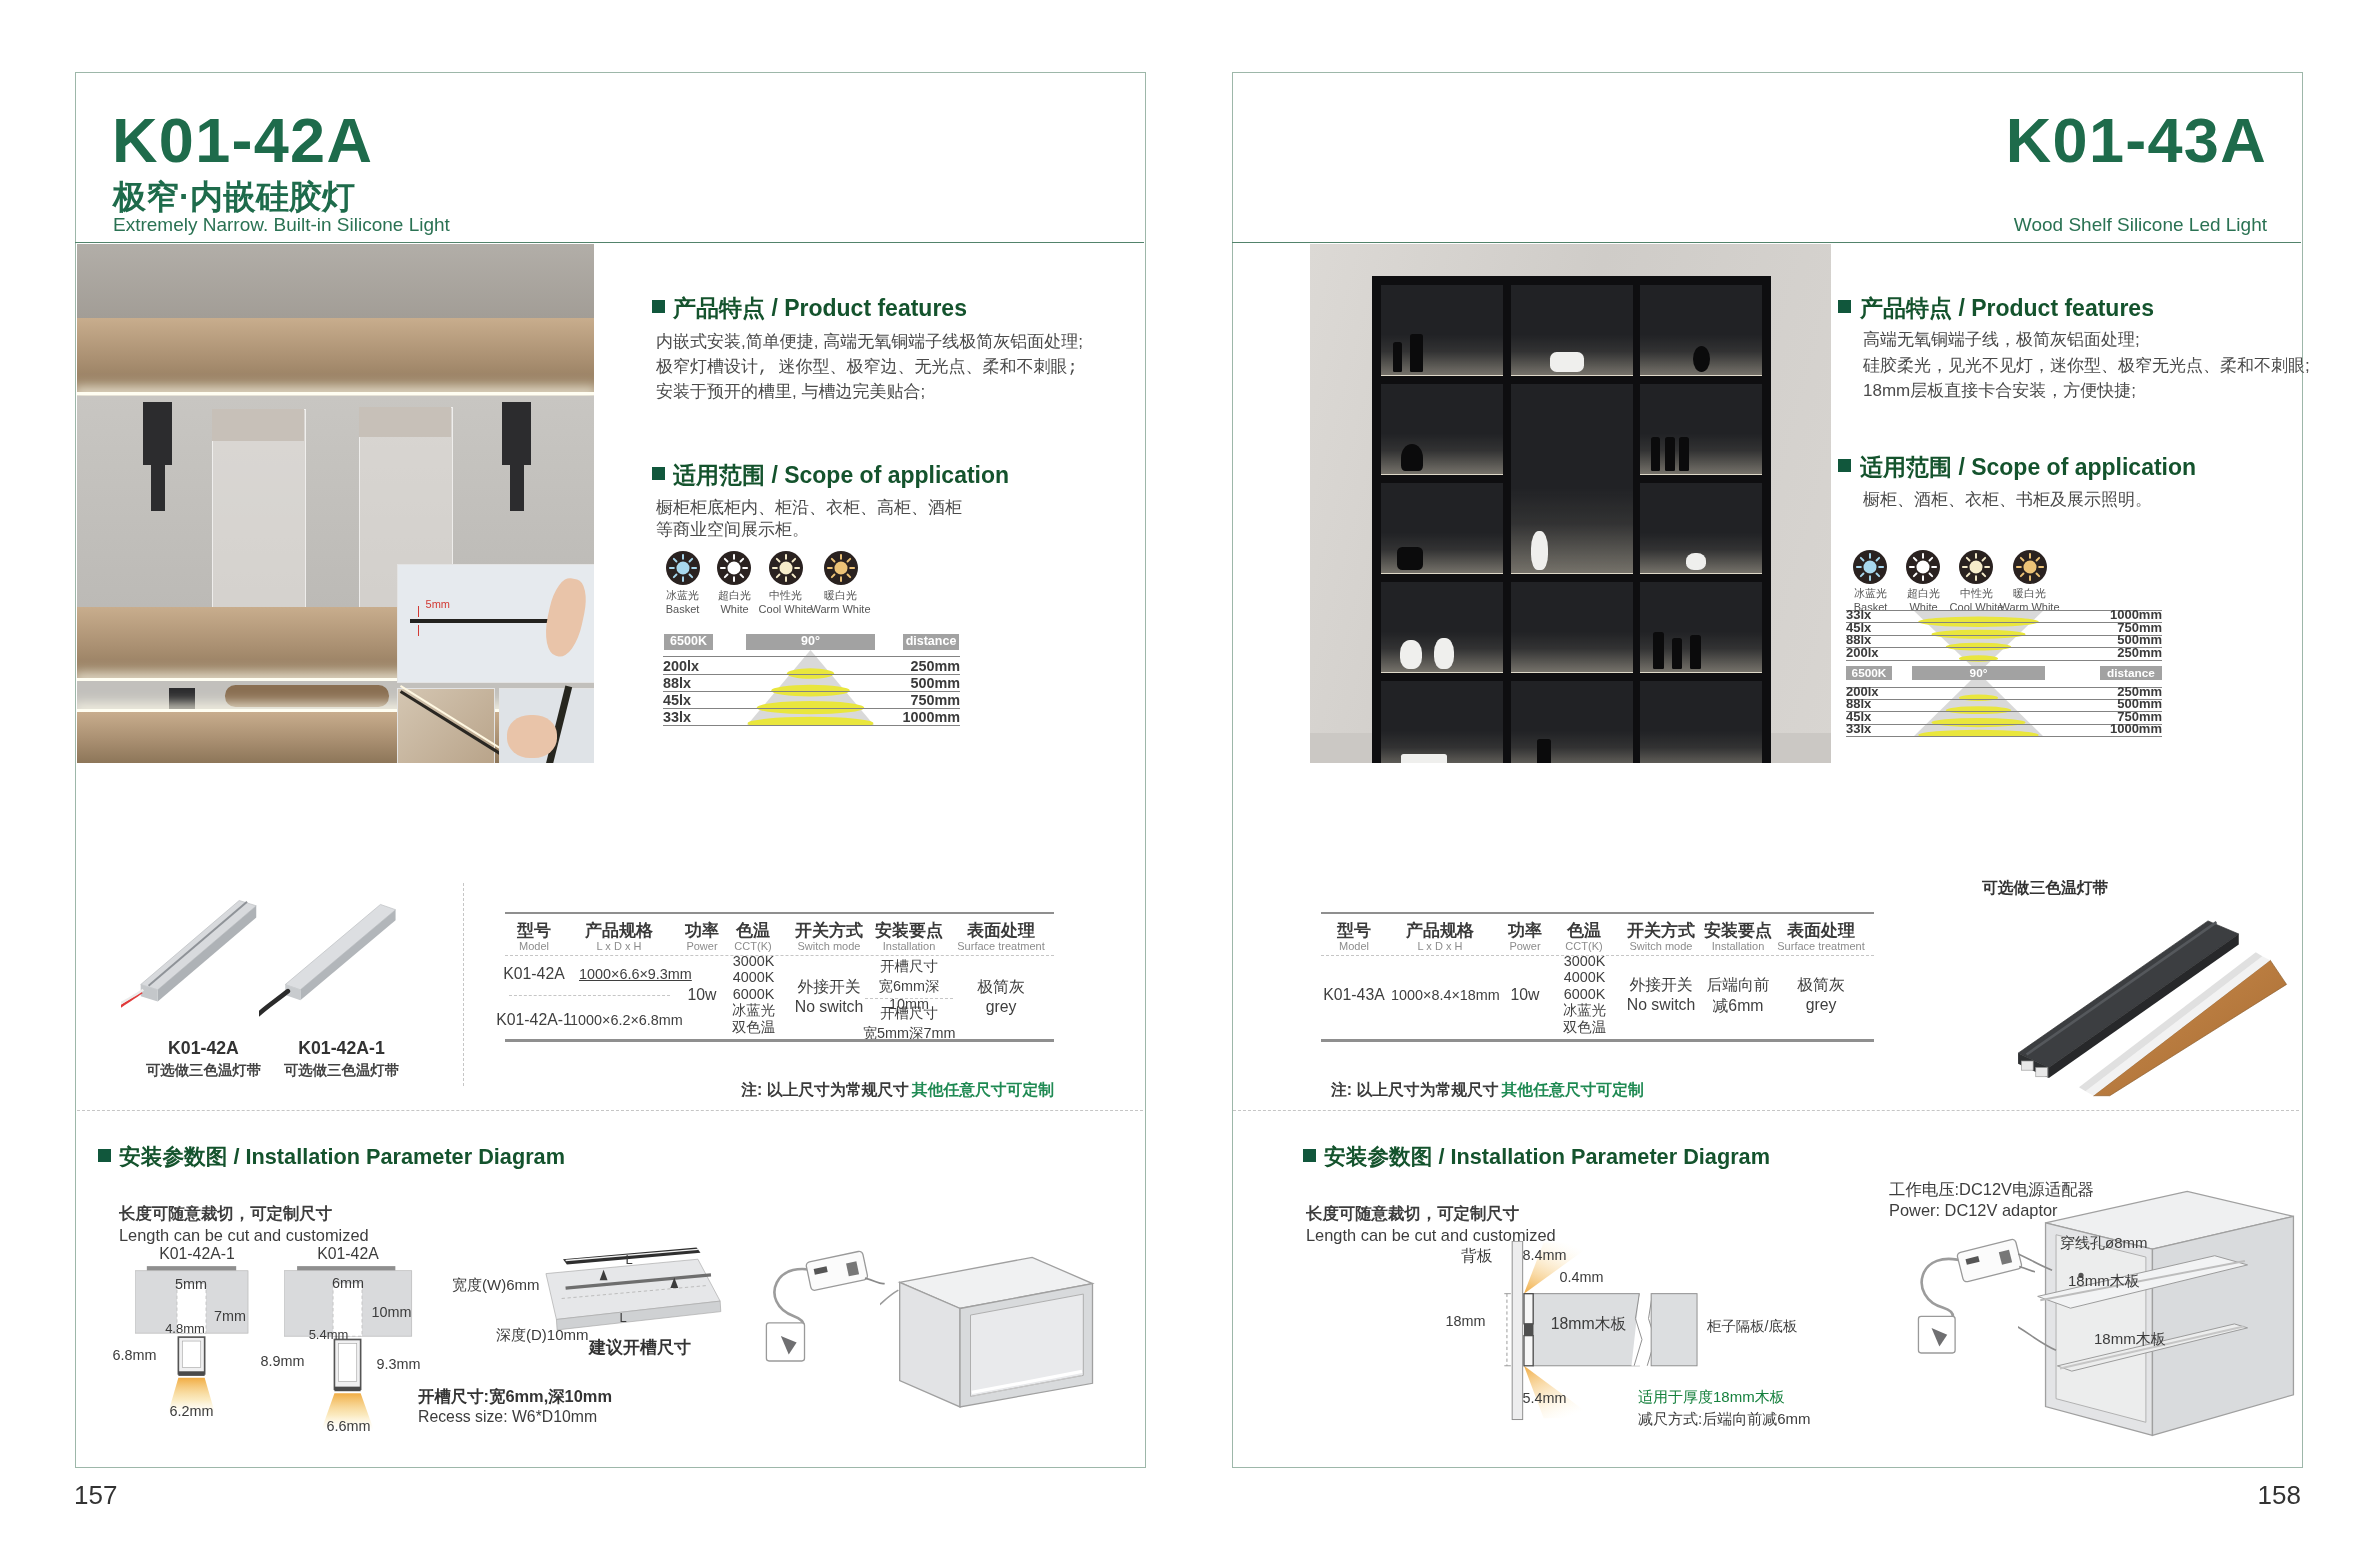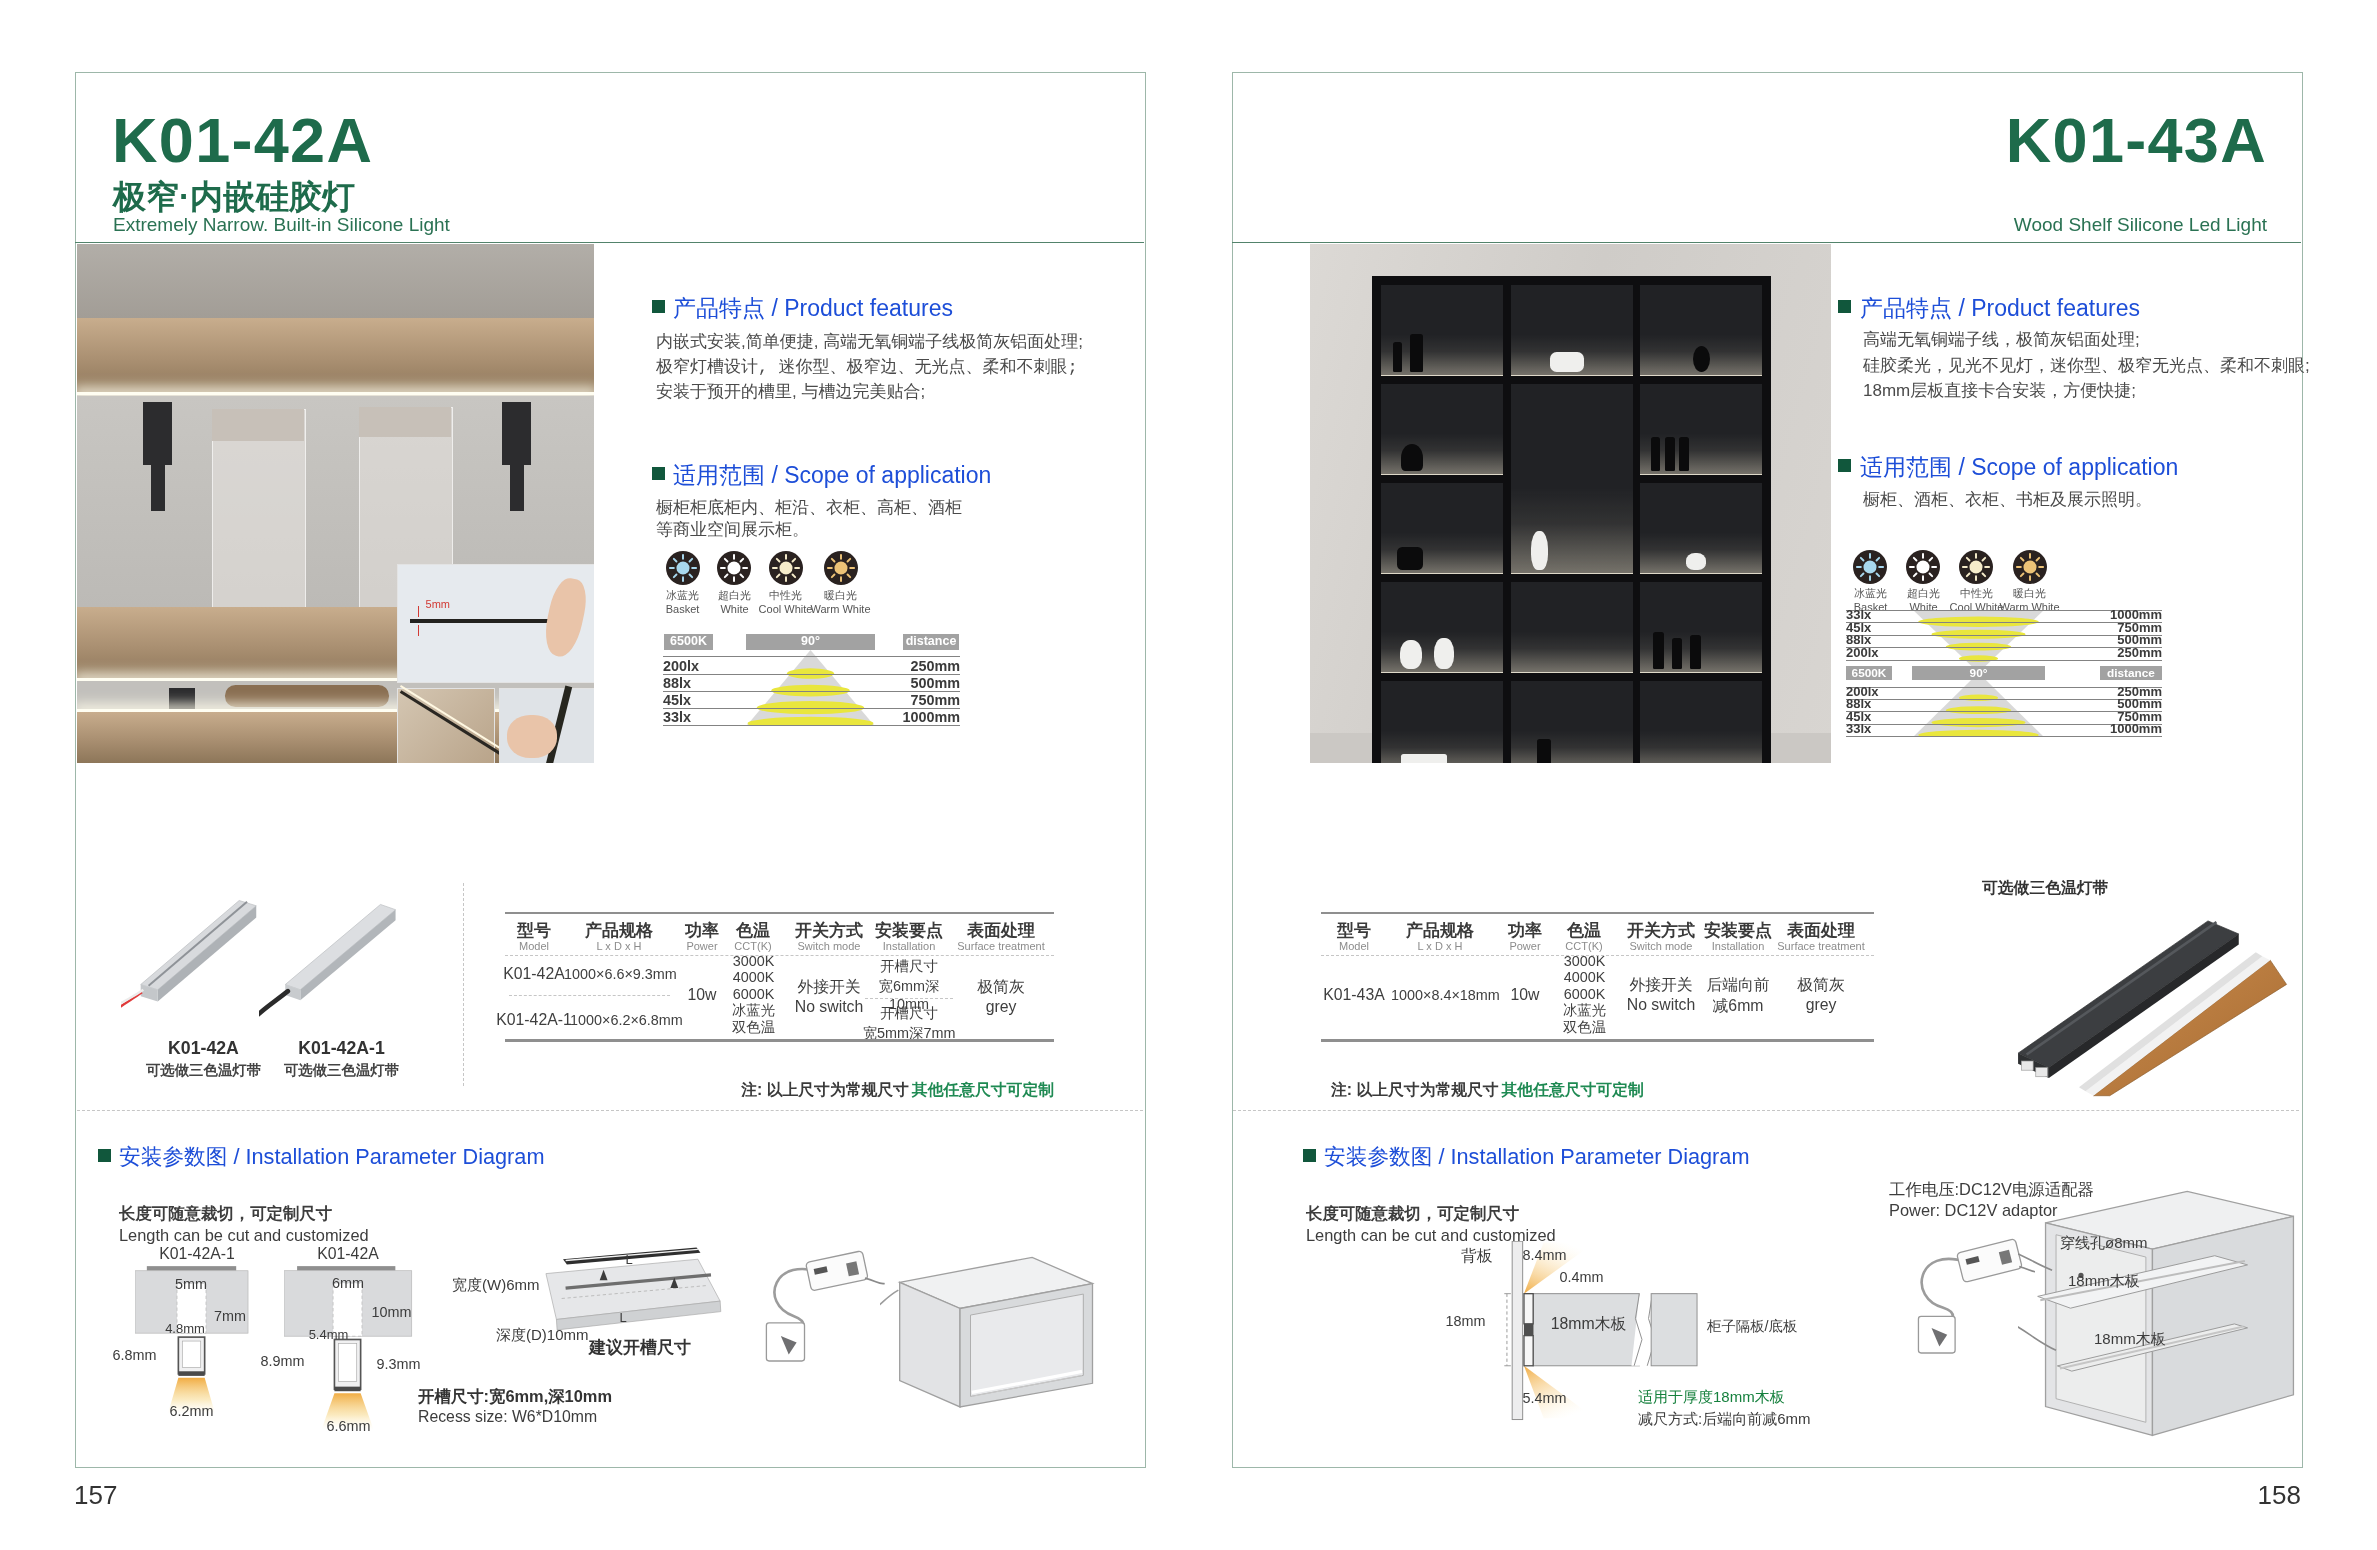--- a/index.html
+++ b/index.html
@@ -5,21 +5,21 @@
   html,body{margin:0;padding:0;background:#fafafa;}
   .canvas{position:relative;width:2377px;height:1550px;background:#ffffff;font-family:"Liberation Sans","DejaVu Sans",sans-serif;overflow:hidden;}
   .abs{position:absolute;}
   .pg{position:absolute;background:#fff;border:1.3px solid #9db7a9;}
   .t{position:absolute;white-space:nowrap;}
   .title{font-size:63px;font-weight:800;letter-spacing:1.3px;color:#1e6b4b;}
   .sub-zh{font-size:33px;font-weight:700;color:#1e6b4b;}
   .sub-en{font-size:19px;font-weight:500;color:#2a7253;}
   .rule{position:absolute;height:1.3px;background:#52836b;}
   .sq{position:absolute;width:13px;height:13px;background:#11573c;}
-  .hd{font-size:23px;font-weight:normal;color:#1d4ed8;}
+  .hd{font-size:23px;font-weight:bold;color:#14532d;}
   .body-t{font-size:17px;color:#4a4a4a;}
   .icon-lbl{position:absolute;text-align:center;font-size:11px;line-height:13.8px;color:#555;}
   .bar{position:absolute;background:#a2a2a2;color:#fff;text-align:center;font-size:12.5px;font-weight:bold;}
   .drow{position:absolute;display:flex;justify-content:space-between;align-items:flex-end;border-bottom:1.3px solid #838383;font-weight:bold;color:#3b3b3b;}
   .dline{position:absolute;height:1.3px;background:#838383;}
   .th-zh{position:absolute;font-size:17px;font-weight:bold;color:#3a3a3a;text-align:center;width:98px;}
   .th-en{position:absolute;font-size:11px;color:#8c8c8c;text-align:center;width:98px;}
   .cell{position:absolute;font-size:15.8px;color:#3f3f3f;text-align:center;width:98px;}
   .cell-s{position:absolute;font-size:14.4px;color:#3f3f3f;text-align:center;width:98px;}
   .dashh{position:absolute;border-top:1.3px dashed #c6c6c6;}
@@ -237,21 +237,21 @@
   <div class="th-en" style="left:704px;top:940px;">CCT(K)</div>
   <div class="th-zh" style="left:780px;top:919px;">开关方式</div>
   <div class="th-en" style="left:780px;top:940px;">Switch mode</div>
   <div class="th-zh" style="left:860px;top:919px;">安装要点</div>
   <div class="th-en" style="left:860px;top:940px;">Installation</div>
   <div class="th-zh" style="left:952px;top:919px;">表面处理</div>
   <div class="th-en" style="left:952px;top:940px;">Surface treatment</div>
   <div class="dashh" style="left:505px;top:955px;width:549px;"></div>
 
   <div class="cell" style="left:485px;top:965px;">K01-42A</div>
-  <div class="cell-s" style="left:564px;top:966px;">1000×6.6×9.3mm</div>
+  <div class="cell-s" style="left:579px;top:966px;text-decoration:underline;">1000×6.6×9.3mm</div>
   <div class="dashh" style="left:509px;top:995px;width:161px;"></div>
   <div class="cell" style="left:485px;top:1011px;">K01-42A-1</div>
   <div class="cell-s" style="left:570px;top:1012px;">1000×6.2×6.8mm</div>
   <div class="cell" style="left:653px;top:986px;">10w</div>
   <div class="abs" style="left:714px;top:953px;width:79px;text-align:center;font-size:14.4px;line-height:16.4px;color:#3f3f3f;">
     <div>3000K</div>
     <div>4000K</div>
     <div>6000K</div>
     <div>冰蓝光</div>
     <div>双色温</div>

